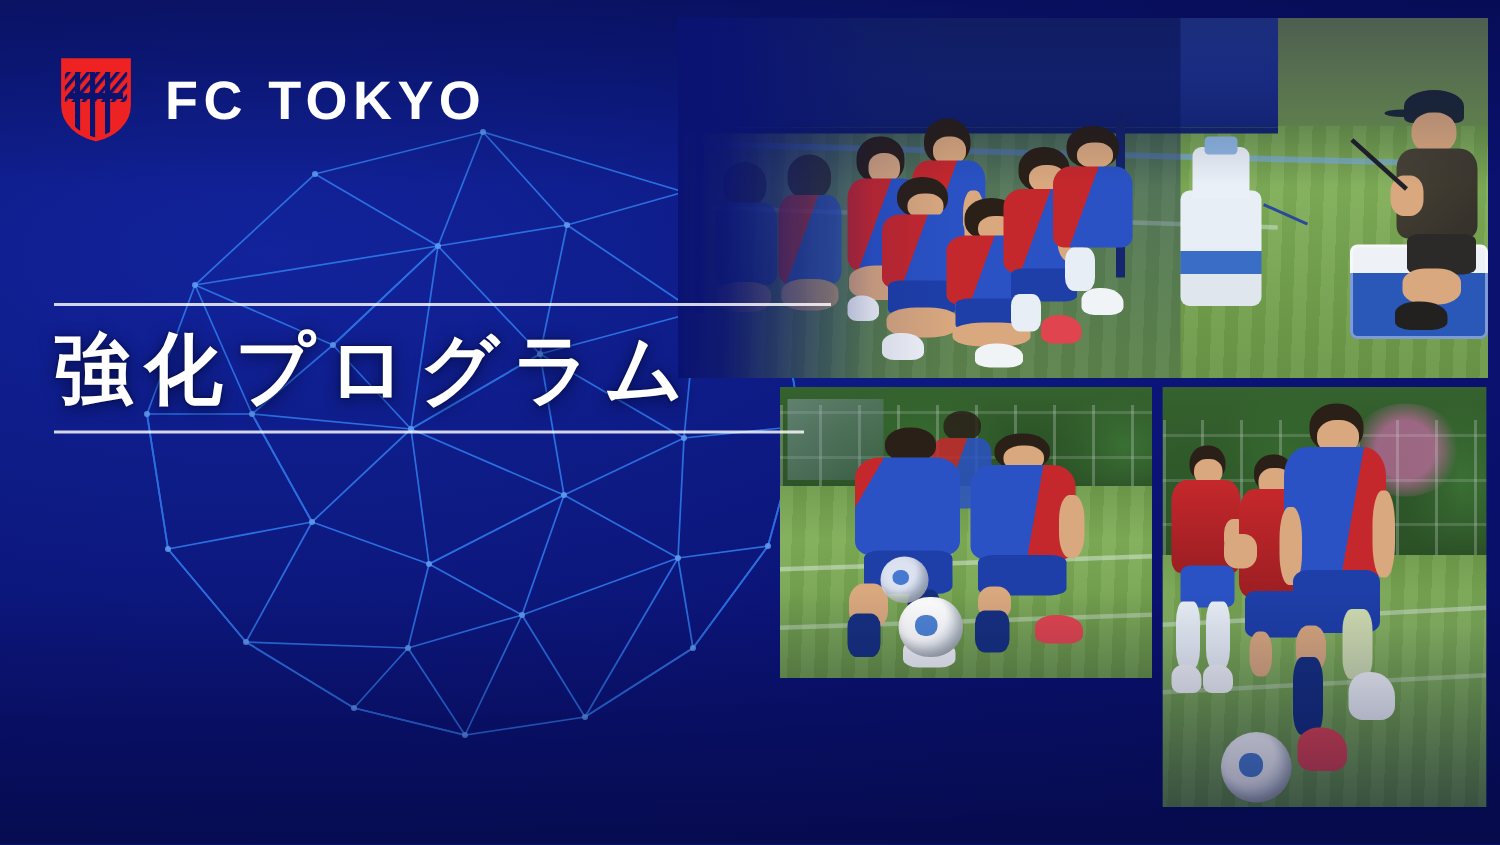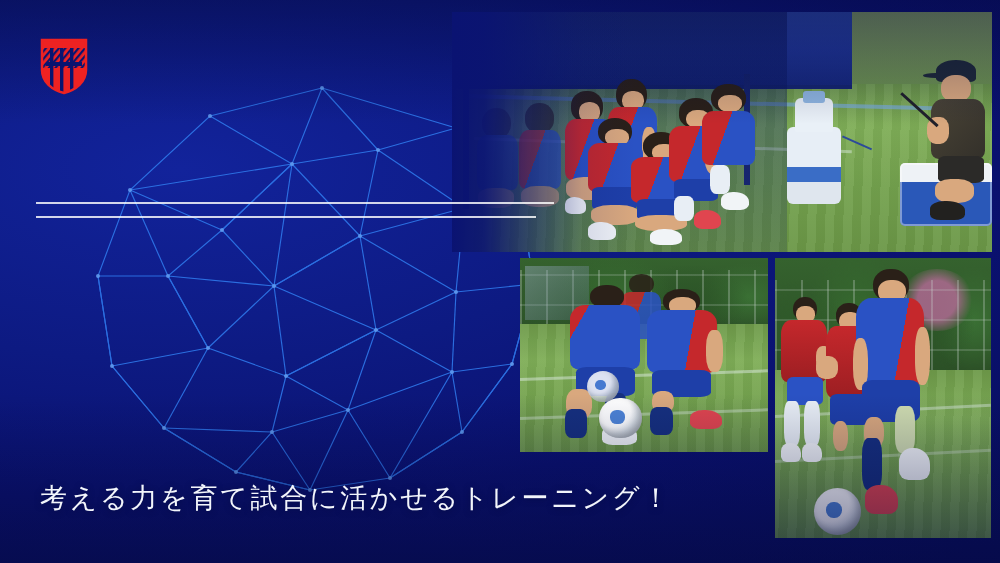--- a/index.html
+++ b/index.html
@@ -420,22 +420,23 @@
         <rect x="0" y="0" width="48" height="57" fill="#ee2222"></rect>
         <rect x="0" y="0" width="48" height="30" fill="url(#hatch)"></rect>
         <rect x="10" y="0" width="3.4" height="57" fill="#0a1470"></rect>
         <rect x="20" y="0" width="3.4" height="57" fill="#0a1470"></rect>
         <rect x="30" y="0" width="3.4" height="57" fill="#0a1470"></rect>
         <rect x="6" y="24" width="36" height="4" fill="#0a1470"></rect>
         <path d="M2 2 H46 V10 H2 Z" fill="#ee2222"></path>
       </g>
       <path d="M2 2 H46 V32 C46 44 36 52 24 55 C12 52 2 44 2 32 Z" fill="none" stroke="#ee2222" stroke-width="2.5"></path>
     </svg>
+    <div class="wordmark">FC TOKYO</div>
   </div>
 
   <div class="headline">
     <div class="rule"></div>
+    <div class="h-line two">強化プログラム</div>
     <div class="rule two"></div>
   </div>
 
-  <div class="tagline">考える力を育て試合に活かせるトレーニング！</div>
 
 </div>
 
 </body></html>

